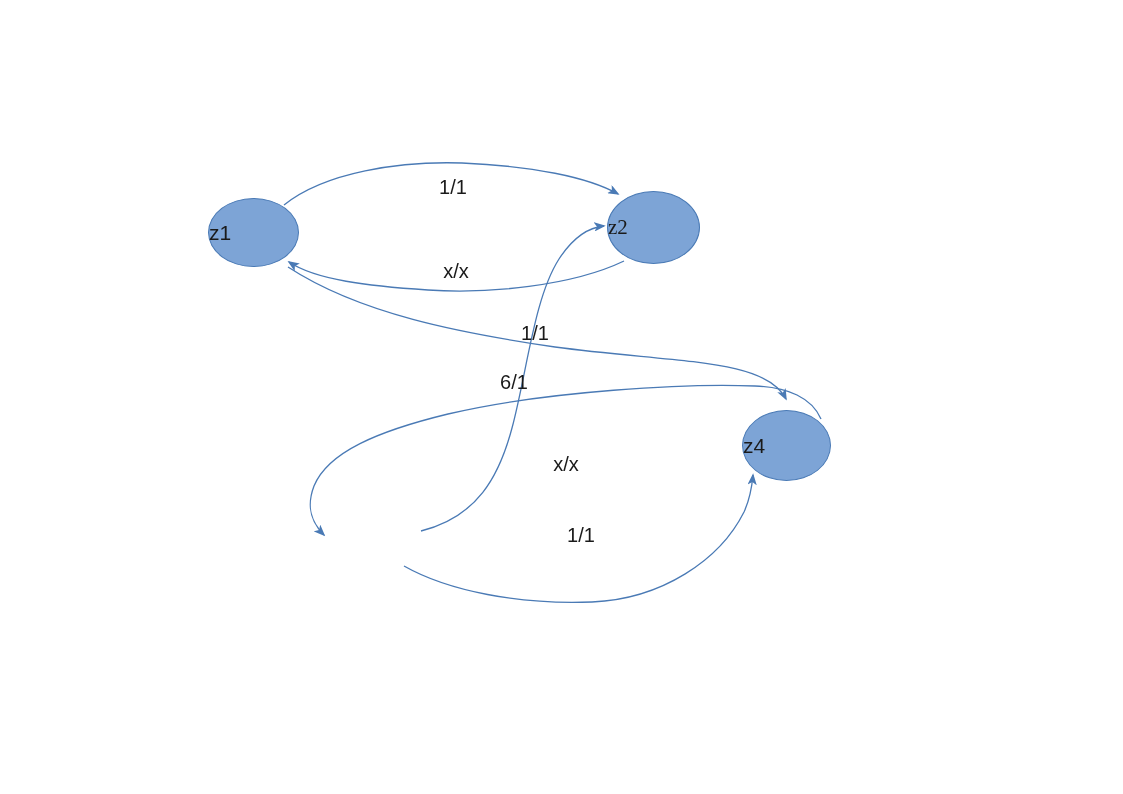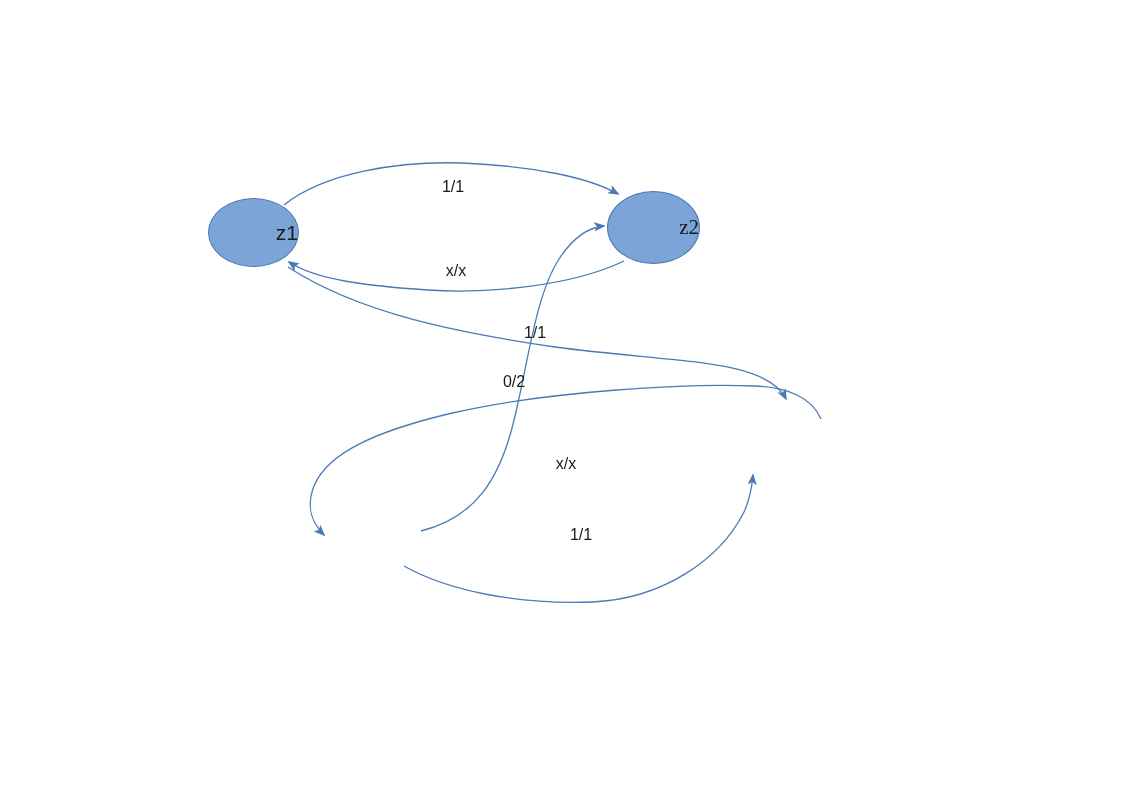--- a/index.html
+++ b/index.html
@@ -25,32 +25,32 @@
     stroke: var(--edge-color, #4a7ab5);
     stroke-width: 1.3;
   }
   .state-node {
     position: absolute;
     border-radius: 50%;
     background: var(--node-fill, #7da4d6);
     border: 1.6px solid var(--node-border, #4a7ab5);
     display: flex;
     align-items: center;
-    justify-content: flex-end;
+    justify-content: flex-start;
     font-size: 21px;
     color: #1a1a1a;
   }
   #node-z1 { left: 208px; top: 198px; width: 91px; height: 69px; }
   #node-z2 { left: 607px; top: 191px; width: 93px; height: 73px; font-family: Liberation Serif, serif; }
   #node-z3 { left: 330px; top: 505px; width: 91px; height: 71px; }
   #node-z4 { left: 742px; top: 410px; width: 89px; height: 71px; }
   .edge-label {
     position: absolute;
     transform: translate(-50%, -50%);
-    font-size: 16px;
+    font-size: 20px;
     color: #1a1a1a;
     white-space: nowrap;
     background: transparent;
   }
   #edge-label-0 { left: 453px; top: 187px; }
   #edge-label-1 { left: 456px; top: 271px; }
   #edge-label-2 { left: 535px; top: 333px; }
   #edge-label-3 { left: 514px; top: 382px; }
   #edge-label-4 { left: 566px; top: 464px; }
   #edge-label-5 { left: 581px; top: 535px; }
@@ -73,21 +73,24 @@
     <path class="edge" d="M 821,419 C 812,398 788,387 755,386 C 690,383 545,391 448,414 C 378,431 328,452 314,486 C 306,507 311,522 324,535" marker-end="url(#arrow)"></path>
     <path class="edge" d="M 404,566 C 448,591 520,605 592,602 C 662,599 720,560 744,512 C 750,499 752,486 753,475" marker-end="url(#arrow)"></path>
   </svg>
 
   <div class="state-node" id="node-z1">
     <span>z1</span>
   </div>
   <div class="state-node" id="node-z2">
     <span>z2</span>
   </div>
+  <div class="state-node" id="node-z4">
+    <span>z4</span>
+  </div>
 
   <div class="edge-label" id="edge-label-0">1/1</div>
   <div class="edge-label" id="edge-label-1">x/x</div>
   <div class="edge-label" id="edge-label-2">1/1</div>
-  <div class="edge-label" id="edge-label-3">0/2</div>
+  <div class="edge-label" id="edge-label-3">6/1</div>
   <div class="edge-label" id="edge-label-4">x/x</div>
   <div class="edge-label" id="edge-label-5">1/1</div>
 
 </div>
 
 </body></html>

